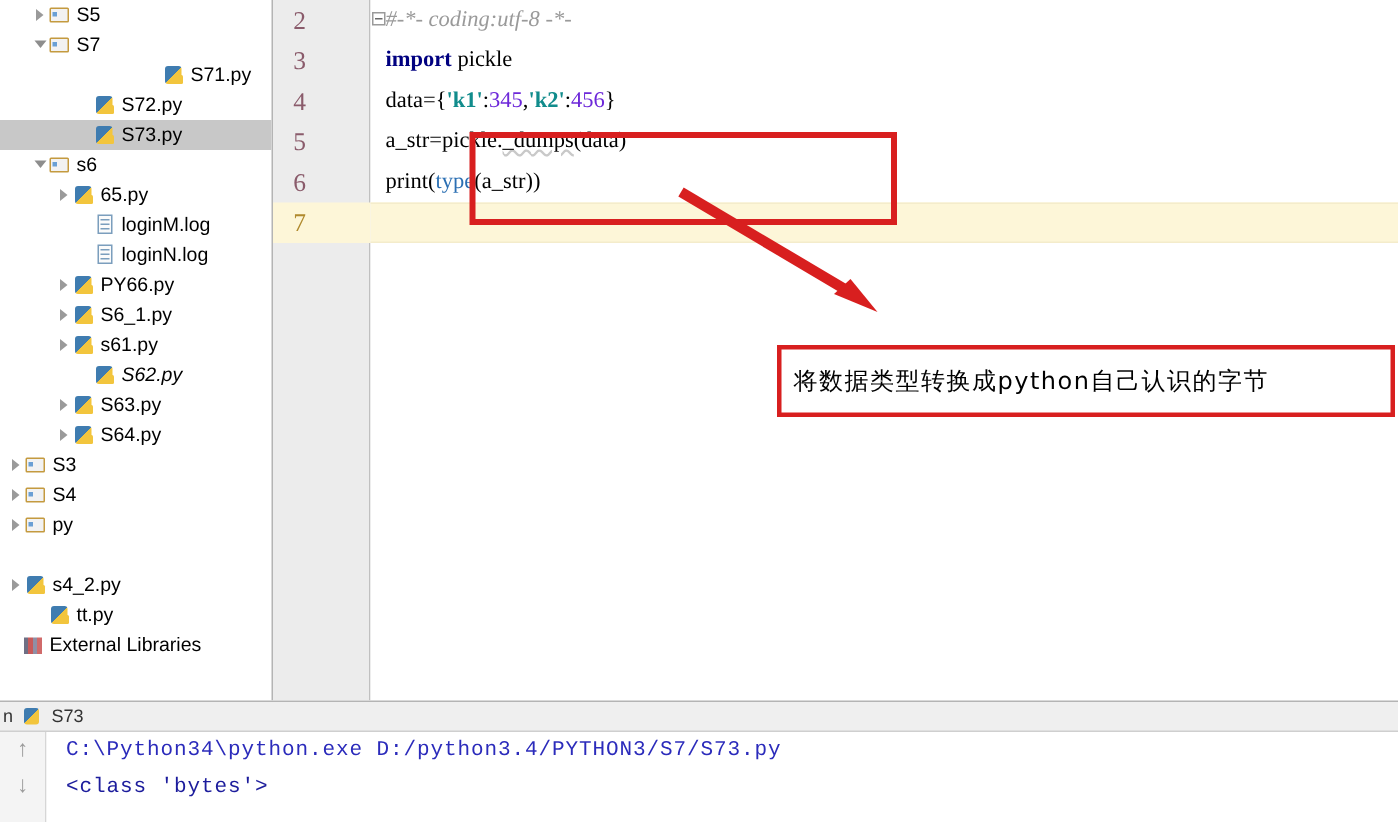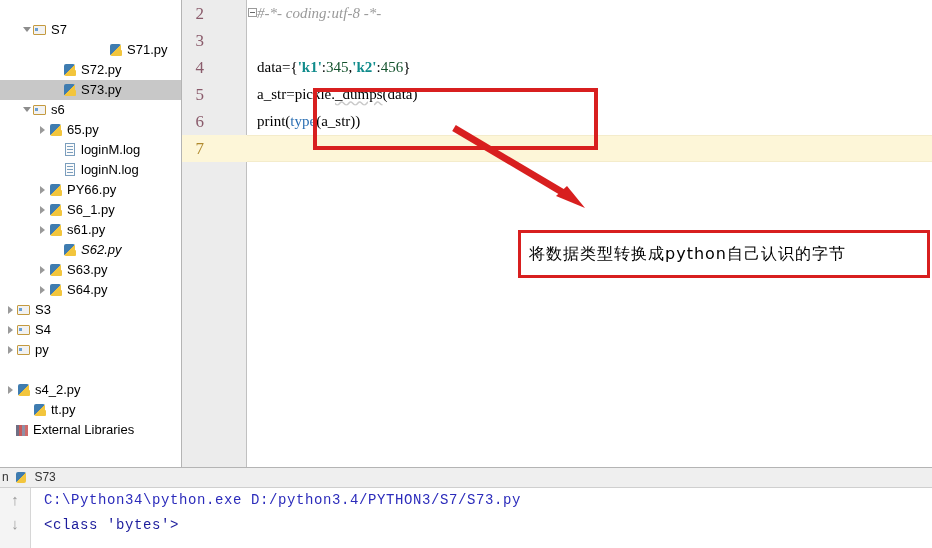--- a/index.html
+++ b/index.html
@@ -205,21 +205,21 @@
     height: 27px;
     line-height: 27px;
     white-space: pre;
     font-family: "Liberation Serif", serif;
     font-size: 15px;
     color: #000;
   }
   .tok-comment { color: #9a9a9a; font-style: italic; }
   .tok-kw      { color: #000080; font-weight: bold; }
   .tok-str     { color: #118c8c; font-weight: bold; }
-  .tok-num     { color: #14532d; }
+  .tok-num     { color: #6d28d9; }
   .tok-bi      { color: #2b6fb3; }
   .tok-plain   { color: #000; }
   .squiggle {
     text-decoration: underline;
     text-decoration-style: wavy;
     text-decoration-color: #c9c9c9;
   }
   .fold-marker {
     position: absolute;
     left: -9px; top: 8px;
@@ -353,20 +353,21 @@
     color: #2b2bbb;
   }
   .outline.second { color: #1c1c9c; }
 </style>
 </head>
 <body>
 
 <div id="ide">
 
   <div id="sidebar">
+      <div class="tree-row" style="top: 0px; position: absolute; left: 0px; width: 181px;"><span style="display: inline-block; width: 22px; height: 20px;"></span><span class="tw closed"></span><span class="ic folder"></span><span class="tree-label">S5</span></div>
       <div class="tree-row" style="top: 20px; position: absolute; left: 0px; width: 181px;"><span style="display: inline-block; width: 22px; height: 20px;"></span><span class="tw open"></span><span class="ic folder"></span><span class="tree-label">S7</span></div>
       <div class="tree-row" style="top: 40px; position: absolute; left: 0px; width: 181px; padding-left: 46px;"><span style="display: inline-block; width: 52px; height: 20px;"></span><span class="tw none"></span><span class="ic py"></span><span class="tree-label">S71.py</span></div>
       <div class="tree-row" style="top: 60px; position: absolute; left: 0px; width: 181px;"><span style="display: inline-block; width: 52px; height: 20px;"></span><span class="tw none"></span><span class="ic py"></span><span class="tree-label">S72.py</span></div>
       <div class="tree-row selected" style="top: 80px; position: absolute; left: 0px; width: 181px;"><span style="display: inline-block; width: 52px; height: 20px;"></span><span class="tw none"></span><span class="ic py"></span><span class="tree-label">S73.py</span></div>
       <div class="tree-row" style="top: 100px; position: absolute; left: 0px; width: 181px;"><span style="display: inline-block; width: 22px; height: 20px;"></span><span class="tw open"></span><span class="ic folder"></span><span class="tree-label">s6</span></div>
       <div class="tree-row" style="top: 120px; position: absolute; left: 0px; width: 181px;"><span style="display: inline-block; width: 38px; height: 20px;"></span><span class="tw closed"></span><span class="ic py"></span><span class="tree-label">65.py</span></div>
       <div class="tree-row" style="top: 140px; position: absolute; left: 0px; width: 181px;"><span style="display: inline-block; width: 52px; height: 20px;"></span><span class="tw none"></span><span class="ic log"></span><span class="tree-label">loginM.log</span></div>
       <div class="tree-row" style="top: 160px; position: absolute; left: 0px; width: 181px;"><span style="display: inline-block; width: 52px; height: 20px;"></span><span class="tw none"></span><span class="ic log"></span><span class="tree-label">loginN.log</span></div>
       <div class="tree-row" style="top: 180px; position: absolute; left: 0px; width: 206px;"><span style="display: inline-block; width: 38px; height: 20px;"></span><span class="tw closed"></span><span class="ic py"></span><span class="tree-label">PY66.py</span></div>
       <div class="tree-row" style="top: 200px; position: absolute; left: 0px; width: 181px;"><span style="display: inline-block; width: 38px; height: 20px;"></span><span class="tw closed"></span><span class="ic py"></span><span class="tree-label">S6_1.py</span></div>
@@ -387,20 +388,21 @@
         <div class="gline" style="top: 0px;">2</div>
         <div class="gline" style="top: 27px;">3</div>
         <div class="gline" style="top: 54px;">4</div>
         <div class="gline" style="top: 81px;">5</div>
         <div class="gline" style="top: 108px;">6</div>
         <div class="gutter-cur-hl" style="top: 135px;"></div>
         <div class="gline cur" style="top: 135px;">7</div>
       </div>
     <div id="codearea">
         <div class="cline" style="top: 0px;"><span class="fold-marker"></span><span class="tok-comment">#-*- coding:utf-8 -*-</span></div>
+        <div class="cline" style="top: 27px;"><span class="tok-kw">import</span><span class="tok-plain"> pickle</span></div>
         <div class="cline" style="top: 54px;"><span class="tok-plain">data=</span><span class="tok-plain">{</span><span class="tok-str">'k1'</span><span class="tok-plain">:</span><span class="tok-num">345</span><span class="tok-plain">,</span><span class="tok-str">'k2'</span><span class="tok-plain">:</span><span class="tok-num">456</span><span class="tok-plain">}</span></div>
         <div class="cline" style="top: 81px;"><span class="tok-plain">a_str=</span><span class="tok-plain">pickle</span><span class="tok-plain">.</span><span class="tok-plain squiggle">_dumps</span><span class="tok-plain">(data)</span></div>
         <div class="cline" style="top: 108px;"><span class="tok-plain">print</span><span class="tok-plain">(</span><span class="tok-bi">type</span><span class="tok-plain">(a_str))</span></div>
         <div class="cur-line-hl" style="top: 135px;"></div>
         <div class="cline" style="top: 135px;"></div>
       </div>
   </div>
 
   <div class="ann-box" id="code-highlight-box"></div>
 

